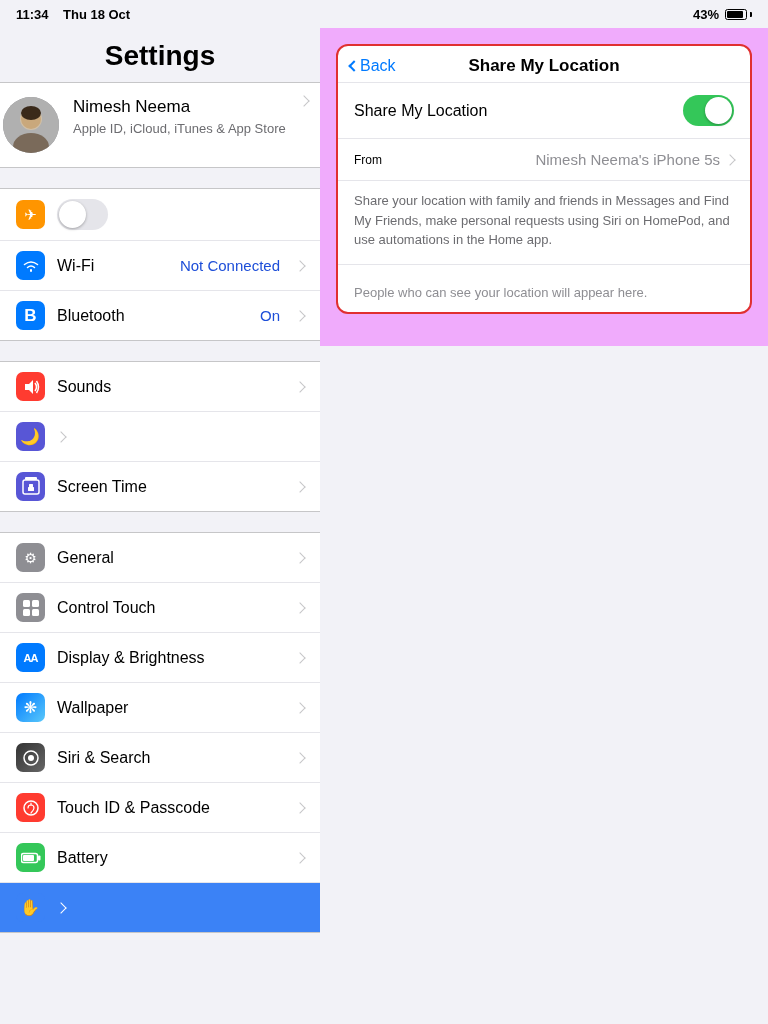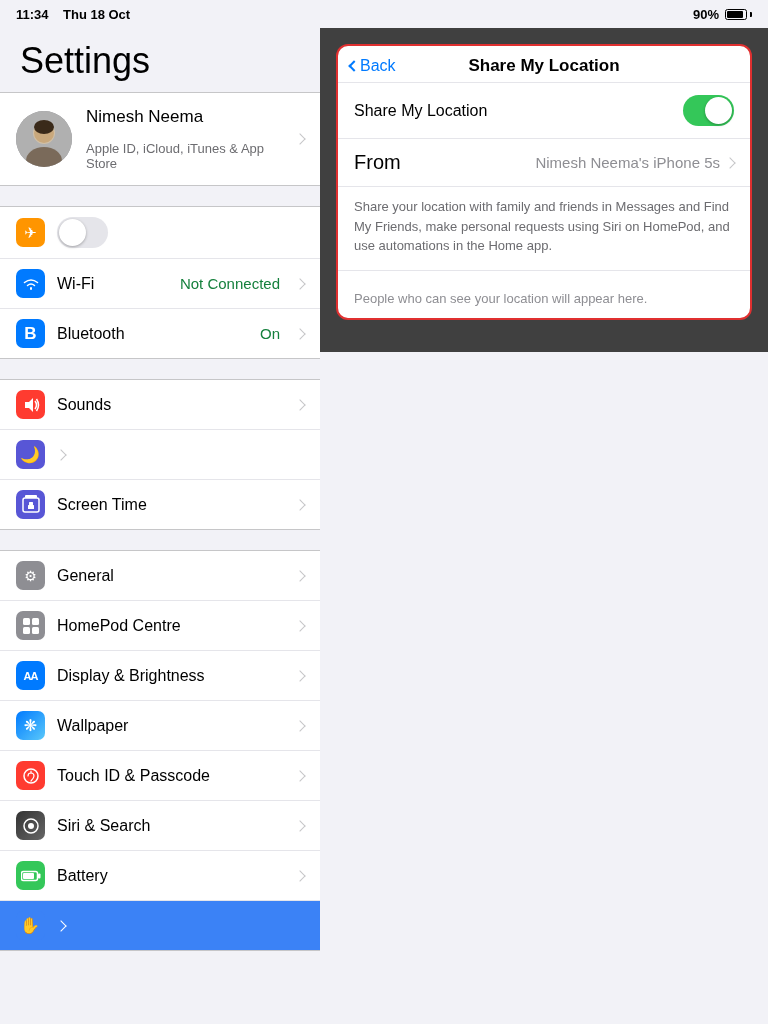--- a/index.html
+++ b/index.html
@@ -73,52 +73,52 @@
     .sidebar {
       width: 320px;
       background: #f2f2f7;
       display: flex;
       flex-direction: column;
       overflow-y: auto;
       flex-shrink: 0;
     }
 
     .sidebar-title {
-      font-size: 36px;
-      font-weight: 400;
+      font-size: 28px;
+      font-weight: 700;
       color: #000;
       padding: 12px 20px 10px;
+      text-align: center;
     }
 
     
     .profile-section {
       background: #fff;
       margin: 0 0 20px;
-      padding: 14px 16px;
-      display: flex;
-      align-items: center;
+      padding: 14px 3px;
+      display: flex;
       gap: 14px;
       border-top: 0.5px solid #c6c6c8;
       border-bottom: 0.5px solid #c6c6c8;
     }
     .avatar {
       width: 56px;
       height: 56px;
       border-radius: 50%;
       background: #8e8e93;
       overflow: hidden;
       flex-shrink: 0;
       display: flex;
       align-items: center;
       justify-content: center;
     }
     .avatar svg { width: 56px; height: 56px; }
     .profile-info {}
     .profile-name { font-size: 17px; font-weight: 500; color: #000; }
-    .profile-sub { font-size: 13px; color: #6c6c70; margin-top: 14px; }
+    .profile-sub { font-size: 13px; color: #6c6c70; margin-top: 4px; }
 
     
     .settings-group {
       background: #fff;
       margin-bottom: 20px;
       border-top: 0.5px solid #c6c6c8;
       border-bottom: 0.5px solid #c6c6c8;
     }
 
     .settings-item {
@@ -139,21 +139,21 @@
       width: 29px;
       height: 29px;
       border-radius: 7px;
       display: flex;
       align-items: center;
       justify-content: center;
       flex-shrink: 0;
       font-size: 16px;
     }
     .item-label { font-size: 16px; color: #000; flex: 1; }
-    .item-value { font-size: 15px; color: #15803d; margin-right: 4px; }
+    .item-value { font-size: 15px; color: #1d4ed8; margin-right: 4px; }
 
     
     .toggle {
       width: 51px;
       height: 31px;
       border-radius: 15.5px;
       background: #e5e5ea;
       position: relative;
       flex-shrink: 0;
     }
@@ -181,21 +181,21 @@
     
     .right-panel {
       flex: 1;
       background: #f2f2f7;
       padding: 0;
       overflow-y: auto;
     }
 
     
     .detail-pane {
-      background: #404040;
+      background: #f0abfc;
       padding: 16px;
     }
 
     
     .detail-card {
       background: #fff;
       border-radius: 12px;
       border: 2.5px solid #e03030;
       overflow: hidden;
       margin-bottom: 16px;
@@ -252,21 +252,21 @@
     .toggle-green .toggle-knob {
       left: 22px;
     }
 
     .from-row {
       display: flex;
       align-items: center;
       padding: 12px 16px;
       border-bottom: 0.5px solid #e5e5ea;
     }
-    .from-label { font-size: 20px; color: #000; flex: 1; }
+    .from-label { font-size: 12px; color: #000; flex: 1; }
     .from-value { font-size: 15px; color: #8e8e93; margin-right: 6px; }
 
     .description-block {
       padding: 10px 16px 14px;
       border-bottom: 0.5px solid #e5e5ea;
     }
     .description-text { font-size: 13px; color: #6c6c70; line-height: 1.5; }
 
     .location-note {
       padding: 12px 16px;
@@ -276,21 +276,21 @@
 </head>
 <body>
 
 <div class="status-bar">
   <div class="status-bar-left">
     <span>11:34</span>
     &nbsp;&nbsp;
     <span>Thu 18 Oct</span>
   </div>
   <div class="status-bar-right">
-    <span>90%</span>
+    <span>43%</span>
     <div class="battery-icon">
       <div class="battery-body">
         <div class="battery-fill"></div>
       </div>
       <div class="battery-nub"></div>
     </div>
   </div>
 </div>
 
 <div class="main-layout">
@@ -380,52 +380,52 @@
       </div>
       <div class="settings-item">
         <div class="item-icon" style="background:#8e8e93; color:#fff; font-size:14px;">
           <svg width="18" height="18" viewBox="0 0 18 18" fill="white">
             <rect x="1" y="1" width="7" height="7" rx="1.5" fill="white"></rect>
             <rect x="10" y="1" width="7" height="7" rx="1.5" fill="white"></rect>
             <rect x="1" y="10" width="7" height="7" rx="1.5" fill="white"></rect>
             <rect x="10" y="10" width="7" height="7" rx="1.5" fill="white"></rect>
           </svg>
         </div>
-        <span class="item-label">HomePod Centre</span>
+        <span class="item-label">Control Touch</span>
         <div class="chevron"></div>
       </div>
       <div class="settings-item">
         <div class="item-icon" style="background:#007aff; color:#fff; font-size:11px; font-weight:700; letter-spacing:-1px;">AA</div>
         <span class="item-label">Display &amp; Brightness</span>
         <div class="chevron"></div>
       </div>
       <div class="settings-item">
         <div class="item-icon" style="background:linear-gradient(135deg,#007aff,#5ac8fa); color:#fff; font-size:16px;">❋</div>
         <span class="item-label">Wallpaper</span>
+        <div class="chevron"></div>
+      </div>
+      <div class="settings-item">
+        <div class="item-icon" style="background:linear-gradient(135deg,#333,#666); color:#fff; font-size:14px;">
+          <svg width="18" height="18" viewBox="0 0 18 18">
+            <circle cx="9" cy="9" r="7" fill="none" stroke="white" stroke-width="1.5"></circle>
+            <circle cx="9" cy="9" r="3" fill="white"></circle>
+          </svg>
+        </div>
+        <span class="item-label">Siri &amp; Search</span>
         <div class="chevron"></div>
       </div>
       <div class="settings-item">
         <div class="item-icon" style="background:#ff3b30; color:#fff; font-size:14px;">
           <svg width="18" height="18" viewBox="0 0 18 18" fill="none">
             <circle cx="9" cy="9" r="7" stroke="white" stroke-width="1.5"></circle>
             <path d="M6 9 C6 7 7 6 9 6 C11 6 12 7 12 9 C12 11 10 13 9 14" stroke="white" stroke-width="1.2" fill="none" stroke-linecap="round"></path>
             <path d="M9 6 L9 4" stroke="white" stroke-width="1.2" stroke-linecap="round"></path>
           </svg>
         </div>
         <span class="item-label">Touch ID &amp; Passcode</span>
-        <div class="chevron"></div>
-      </div>
-      <div class="settings-item">
-        <div class="item-icon" style="background:linear-gradient(135deg,#333,#666); color:#fff; font-size:14px;">
-          <svg width="18" height="18" viewBox="0 0 18 18">
-            <circle cx="9" cy="9" r="7" fill="none" stroke="white" stroke-width="1.5"></circle>
-            <circle cx="9" cy="9" r="3" fill="white"></circle>
-          </svg>
-        </div>
-        <span class="item-label">Siri &amp; Search</span>
         <div class="chevron"></div>
       </div>
       <div class="settings-item">
         <div class="item-icon" style="background:#34c759; color:#fff; font-size:13px;">
           <svg width="20" height="12" viewBox="0 0 20 12" fill="none">
             <rect x="0.5" y="1.5" width="16" height="9" rx="2" stroke="white" stroke-width="1.5"></rect>
             <rect x="2" y="3" width="11" height="6" rx="1" fill="white"></rect>
             <rect x="17" y="3.5" width="2.5" height="5" rx="1" fill="white"></rect>
           </svg>
         </div>

